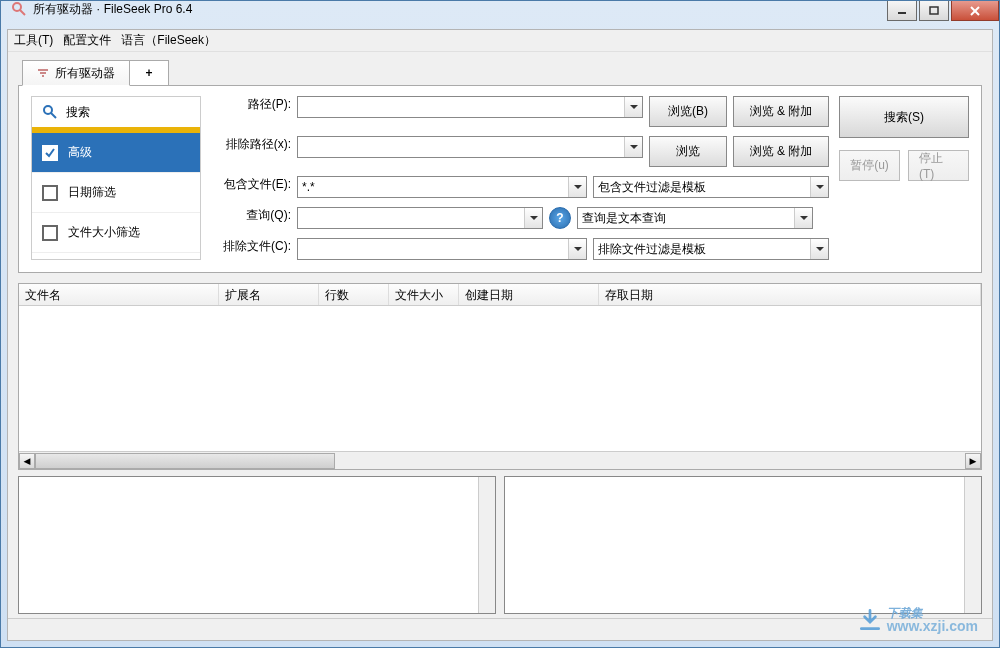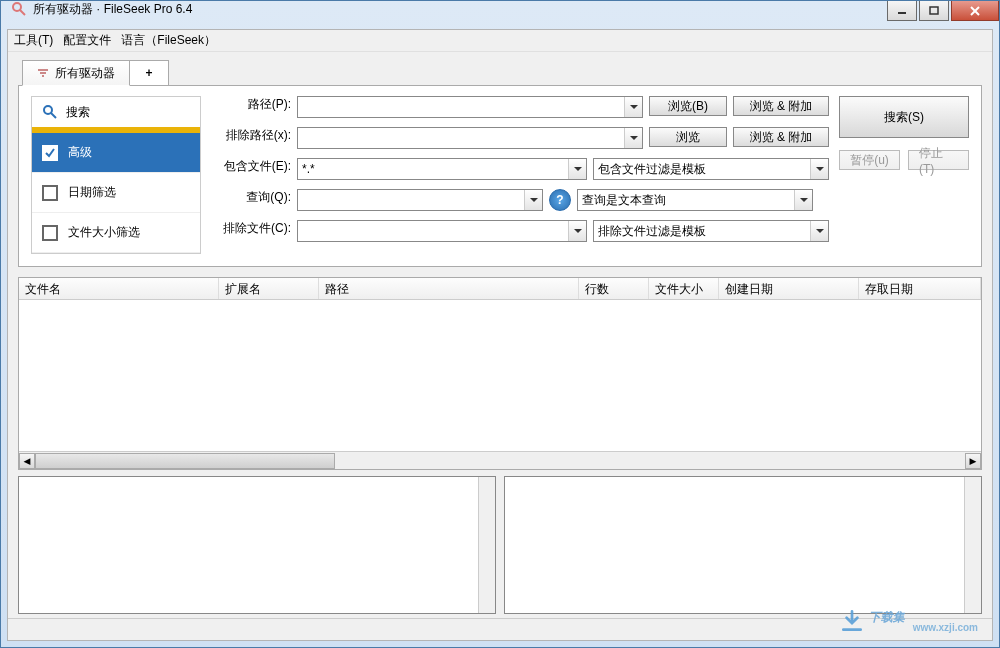--- a/index.html
+++ b/index.html
@@ -42,21 +42,21 @@
 
 
 .form-area { flex: 1; display: flex; gap: 10px; }
 .form-rows { flex: 1; display: flex; flex-direction: column; gap: 9px; }
 .form-row { display: flex; align-items: flex-start; gap: 6px; }
 .form-row label { width: 80px; text-align: right; color: #000; }
 .combo { flex: 1; height: 22px; border: 1px solid #888; background: #fff; position: relative; display: flex; align-items: center; padding: 0 4px; }
 .combo.short { flex: 0 0 236px; }
 .combo .dd { position: absolute; right: 0; top: 0; bottom: 0; width: 18px; border-left: 1px solid #ccc; background: linear-gradient(#fff, #e4e4e4); display: flex; align-items: center; justify-content: center; }
 .combo .dd::after { content: ""; border: 4px solid transparent; border-top-color: #333; margin-top: 3px; }
-.btn { height: 20px; min-width: 78px; padding: 0 10px; border: 1px solid #888; background: linear-gradient(#fbfbfb, #dcdcdc); display: inline-flex; align-items: center; justify-content: center; cursor: default; }
+.btn { height: 31px; min-width: 78px; padding: 0 10px; border: 1px solid #888; background: linear-gradient(#fbfbfb, #dcdcdc); display: inline-flex; align-items: center; justify-content: center; cursor: default; }
 .btn.wide { min-width: 96px; }
 .btn.round { width: 22px; min-width: 22px; height: 22px; border-radius: 50%; background: radial-gradient(#5aa7e8, #2a6cad); color: #fff; font-weight: bold; border-color: #2a6cad; }
 .right-btns { width: 130px; display: flex; flex-direction: column; gap: 12px; }
 .big-btn { height: 42px; border: 1px solid #888; background: linear-gradient(#fbfbfb, #d8d8d8); display: flex; align-items: center; justify-content: center; }
 .small-pair { display: flex; gap: 8px; }
 .small-pair .btn { flex: 1; min-width: 0; color: #999; border-color: #bbb; background: linear-gradient(#f7f7f7, #eee); }
 
 
 .results { flex: 1; margin-top: 10px; display: flex; flex-direction: column; border: 1px solid #aaa; background: #fff; min-height: 0; }
 .res-header { height: 22px; display: flex; border-bottom: 1px solid #ccc; background: linear-gradient(#fdfdfd, #efefef); }
@@ -73,21 +73,21 @@
 .bottom-split { display: flex; gap: 8px; margin-top: 6px; height: 138px; }
 .pane { flex: 1; border: 1px solid #888; background: #fff; display: flex; flex-direction: column; }
 .pane .vscroll { width: 17px; background: #f0f0f0; border-left: 1px solid #ccc; align-self: stretch; }
 .pane-inner { flex: 1; display: flex; }
 .pane-content { flex: 1; }
 
 .status-bar { height: 22px; border-top: 1px solid #ccc; background: #f0f0f0; }
 
 
 .watermark { position: absolute; right: 22px; bottom: 14px; font-size: 20px; color: #6fa9d8; font-style: italic; font-weight: bold; opacity: .9; display:flex; align-items:center; gap:4px;}
-.watermark small { display:block; font-size:10px; font-style:normal; color:#7fb3db; margin-top:-4px;margin-left:44px;}
+.watermark small { display:block; font-size:14px; font-style:normal; color:#7fb3db; margin-top:-4px;}
 </style>
 </head>
 <body>
 
 <div class="glass-frame">
   <div class="title-bar">
     <svg class="app-ico" viewBox="0 0 16 16">
         <circle cx="6" cy="6" r="4" fill="none" stroke="#d77" stroke-width="2"></circle>
         <line x1="9" y1="9" x2="14" y2="14" stroke="#d77" stroke-width="2"></line>
       </svg>
@@ -240,21 +240,20 @@
                 </div>
             </div>
           </div>
         </div>
       </div>
 
       <div class="results">
         <div class="res-header">
           <div class="col" style="width:200px">文件名</div>
           <div class="col" style="width:100px">扩展名</div>
-          <div class="col" style="width:260px">路径</div>
           <div class="col" style="width:70px">行数</div>
           <div class="col" style="width:70px">文件大小</div>
           <div class="col" style="width:140px">创建日期</div>
           <div class="col" style="flex:1">存取日期</div>
         </div>
         <div class="res-body"></div>
         <div class="res-scroll" style="position:relative">
           <div class="arrow left">◀</div>
           <div class="track">
               <div class="thumb"></div>

